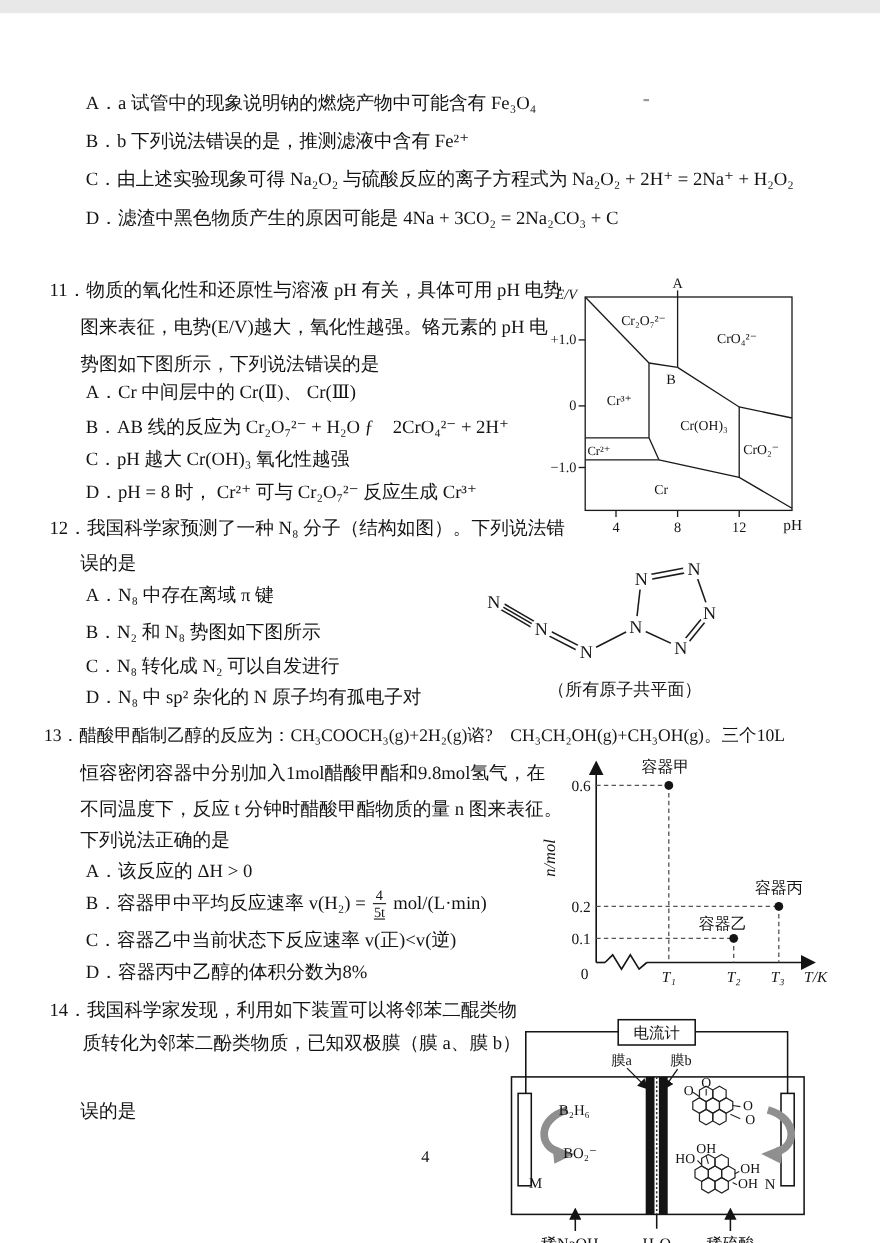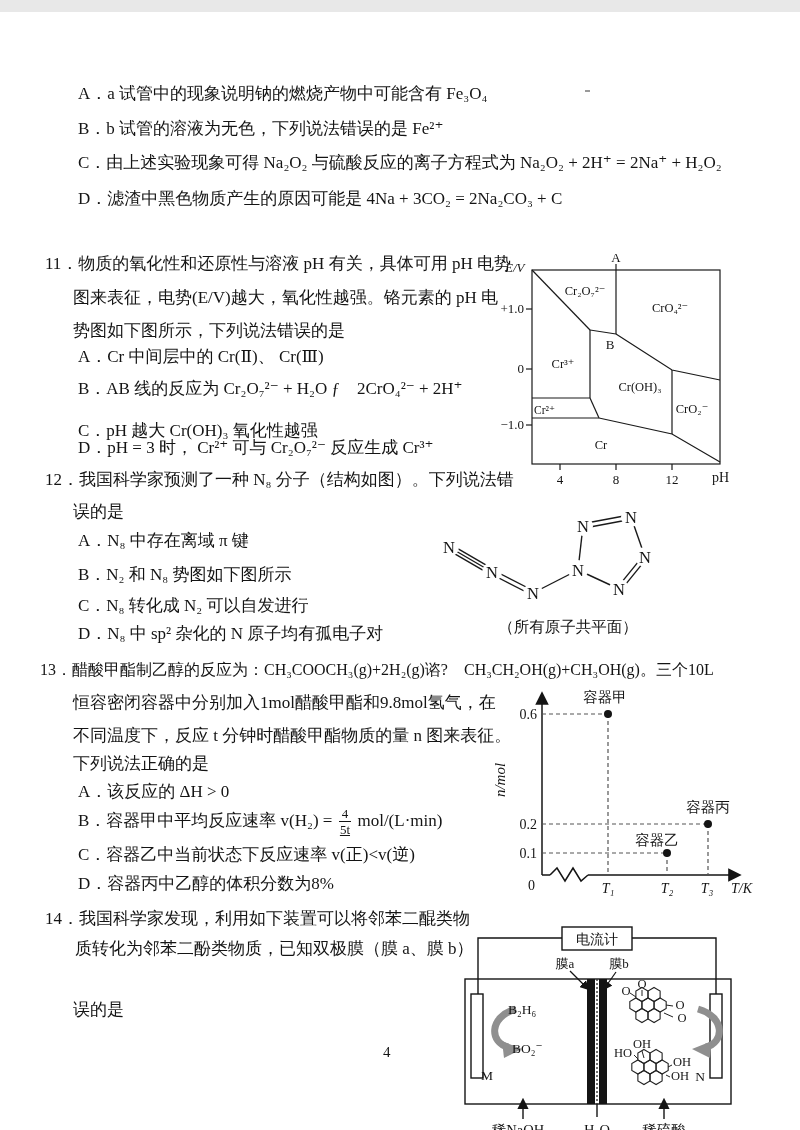--- a/index.html
+++ b/index.html
@@ -16,32 +16,32 @@
   .frac .den{display:block;padding-top:1px;text-decoration:underline;}
   svg{position:absolute;overflow:visible;}
   svg text{font-family:inherit;fill:#141414;}
 </style>
 </head>
 <body>
 
 <div class="page">
 
   <div class="ln" style="left:78px;top:71px">A．a 试管中的现象说明钠的燃烧产物中可能含有 Fe₃O₄</div>
-  <div class="ln" style="left:78px;top:106px">B．b 试管的溶液为无色，下列说法错误的是 Fe²⁺</div>
+  <div class="ln" style="left:78px;top:106px">B．b 下列说法错误的是，推测滤液中含有 Fe²⁺</div>
   <div class="ln" style="left:78px;top:140px">C．由上述实验现象可得 Na₂O₂ 与硫酸反应的离子方程式为 Na₂O₂ + 2H⁺ = 2Na⁺ + H₂O₂</div>
   <div class="ln" style="left:78px;top:176px">D．滤渣中黑色物质产生的原因可能是 4Na + 3CO₂ = 2Na₂CO₃ + C</div>
   <div class="speck" style="left:585px;top:78px"></div>
 
   <div class="ln" style="left:45px;top:241px">11．物质的氧化性和还原性与溶液 pH 有关，具体可用 pH 电势</div>
   <div class="ln" style="left:73px;top:275px">图来表征，电势(E/V)越大，氧化性越强。铬元素的 pH 电</div>
   <div class="ln" style="left:73px;top:308px">势图如下图所示，下列说法错误的是</div>
   <div class="ln" style="left:78px;top:334px">A．Cr 中间层中的 Cr(Ⅱ)、 Cr(Ⅲ)</div>
   <div class="ln" style="left:78px;top:366px">B．AB 线的反应为 Cr₂O₇²⁻ + H₂O ƒ　2CrO₄²⁻ + 2H⁺</div>
-  <div class="ln" style="left:78px;top:408px">C．pH 越大 Cr(OH)₃ 氧化性越强</div>
-  <div class="ln" style="left:78px;top:425px">D．pH = 3 时， Cr²⁺ 可与 Cr₂O₇²⁻ 反应生成 Cr³⁺</div>
+  <div class="ln" style="left:78px;top:395px">C．pH 越大 Cr(OH)₃ 氧化性越强</div>
+  <div class="ln" style="left:78px;top:425px">D．pH = 8 时， Cr²⁺ 可与 Cr₂O₇²⁻ 反应生成 Cr³⁺</div>
 
   <svg style="left:500px;top:243px" width="290" height="240" viewBox="0 0 290 240">
     <g stroke="#1a1a1a" stroke-width="1.2" fill="none">
       <rect x="32" y="15" width="188" height="194"></rect>
       <line x1="26" y1="54" x2="32" y2="54"></line>
       <line x1="26" y1="114" x2="32" y2="114"></line>
       <line x1="26" y1="170" x2="32" y2="170"></line>
       <line x1="60" y1="209" x2="60" y2="215"></line>
       <line x1="116" y1="209" x2="116" y2="215"></line>
       <line x1="172" y1="209" x2="172" y2="215"></line>

